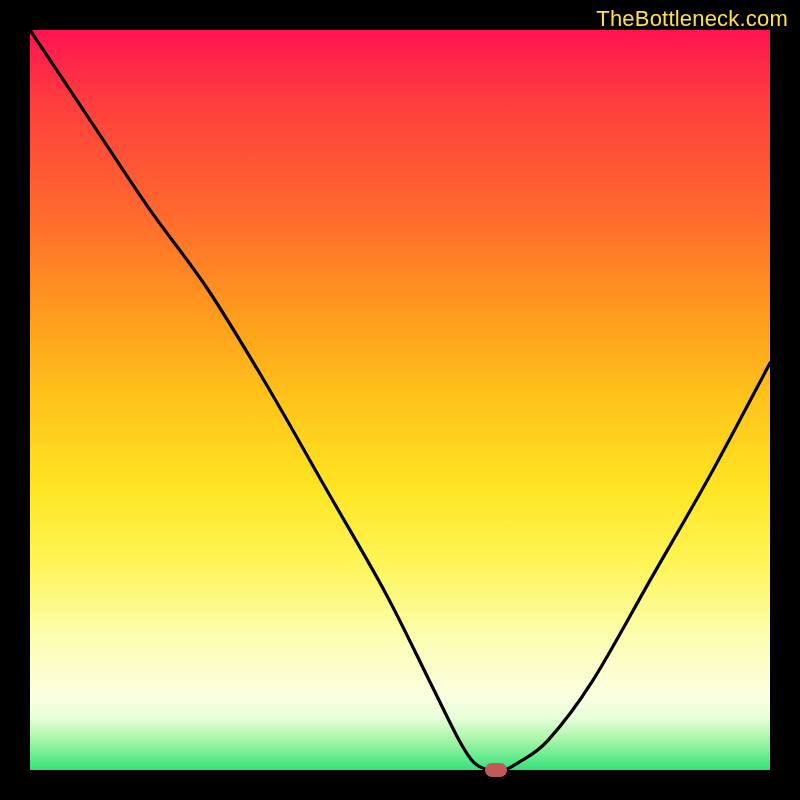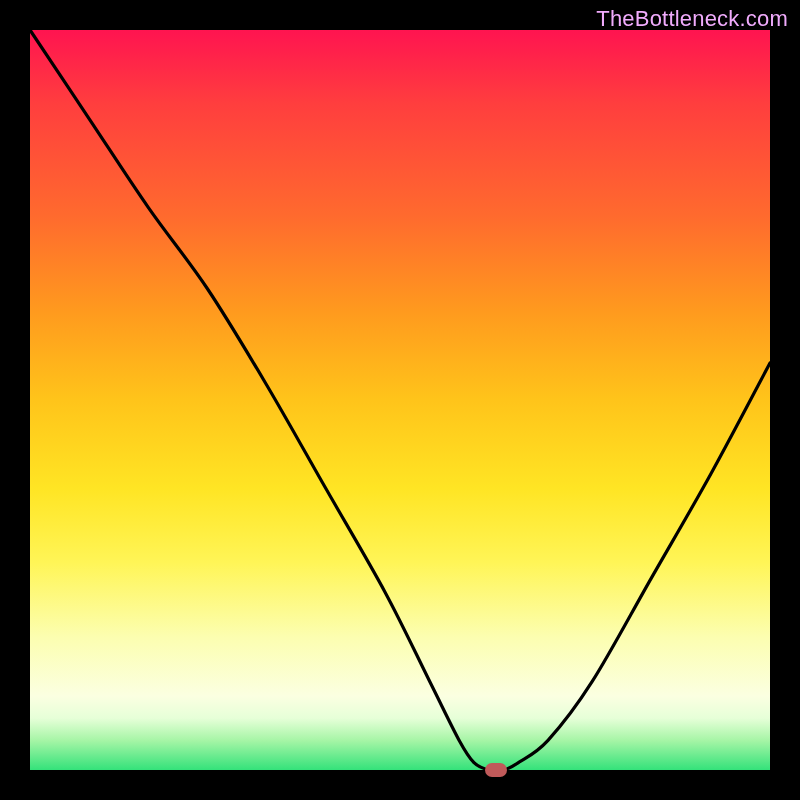--- a/index.html
+++ b/index.html
@@ -39,21 +39,21 @@
       #fbffe1 90%,
       #e6ffd8 93%,
       #a6f5a6 96%,
       #34e27a 100%
     );
   }
   .watermark {
     position: absolute;
     top: 6px;
     right: 12px;
-    color: #f0abfc;
+    color: #fde047;
     font-size: 22px;
     font-weight: 500;
     letter-spacing: 0.2px;
     user-select: none;
   }
   svg.curve {
     position: absolute;
     left: 0;
     top: 0;
     width: 740px;

